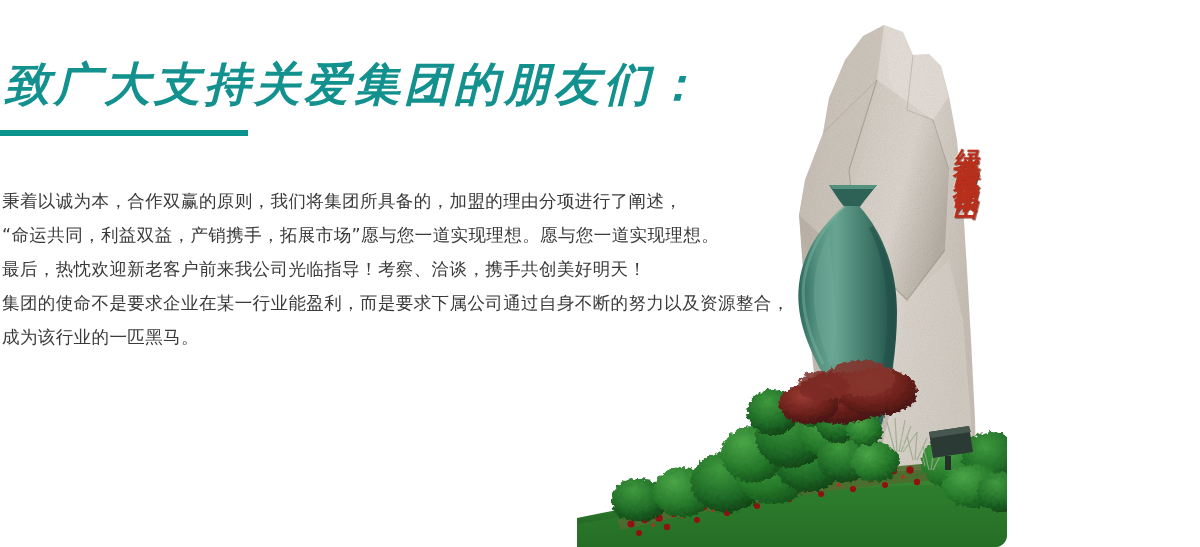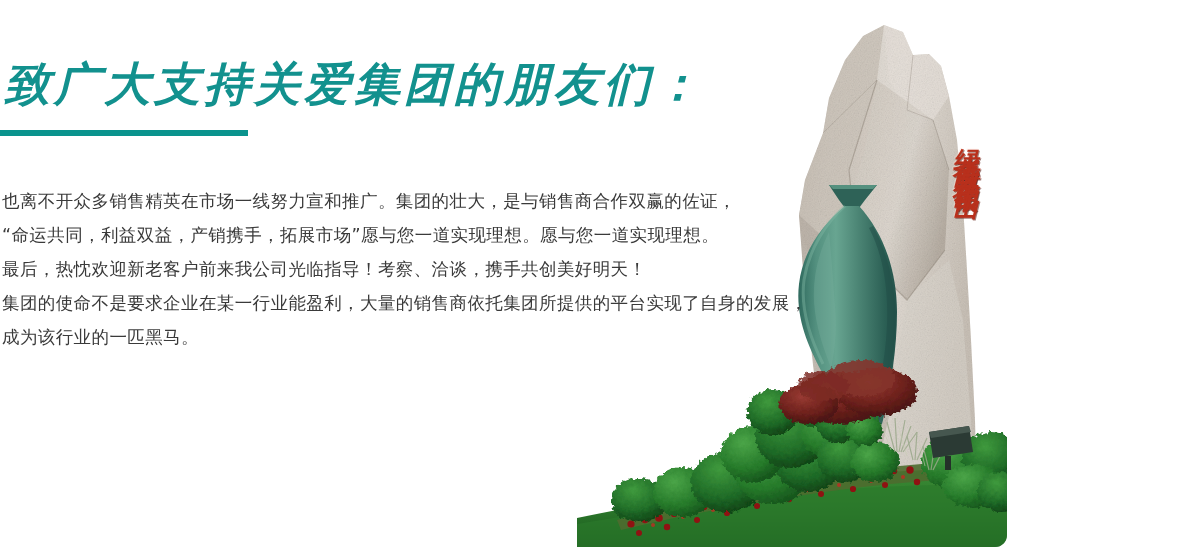--- a/index.html
+++ b/index.html
@@ -314,20 +314,20 @@
       </g>
     </svg>
 
     <div class="inscription">绿水青山就是金山银山</div>
   </div>
 
   <div class="headline">致广大支持关爱集团的朋友们：</div>
   <div class="accent-bar"></div>
 
   <div class="body-copy">
-    <div class="body-line">也离不开众多销售精英在市场一线努力宣和推广。集团的壮大，是与销售商合作双赢的佐证，</div>
+    <div class="body-line">秉着以诚为本，合作双赢的原则，我们将集团所具备的，加盟的理由分项进行了阐述，</div>
     <div class="body-line">“命运共同，利益双益，产销携手，拓展市场”愿与您一道实现理想。愿与您一道实现理想。</div>
     <div class="body-line">最后，热忱欢迎新老客户前来我公司光临指导！考察、洽谈，携手共创美好明天！</div>
-    <div class="body-line">集团的使命不是要求企业在某一行业能盈利，大量的销售商依托集团所提供的平台实现了自身的发展，</div>
+    <div class="body-line">集团的使命不是要求企业在某一行业能盈利，而是要求下属公司通过自身不断的努力以及资源整合，</div>
     <div class="body-line">成为该行业的一匹黑马。</div>
   </div>
 
 </div>
 
 </body></html>

